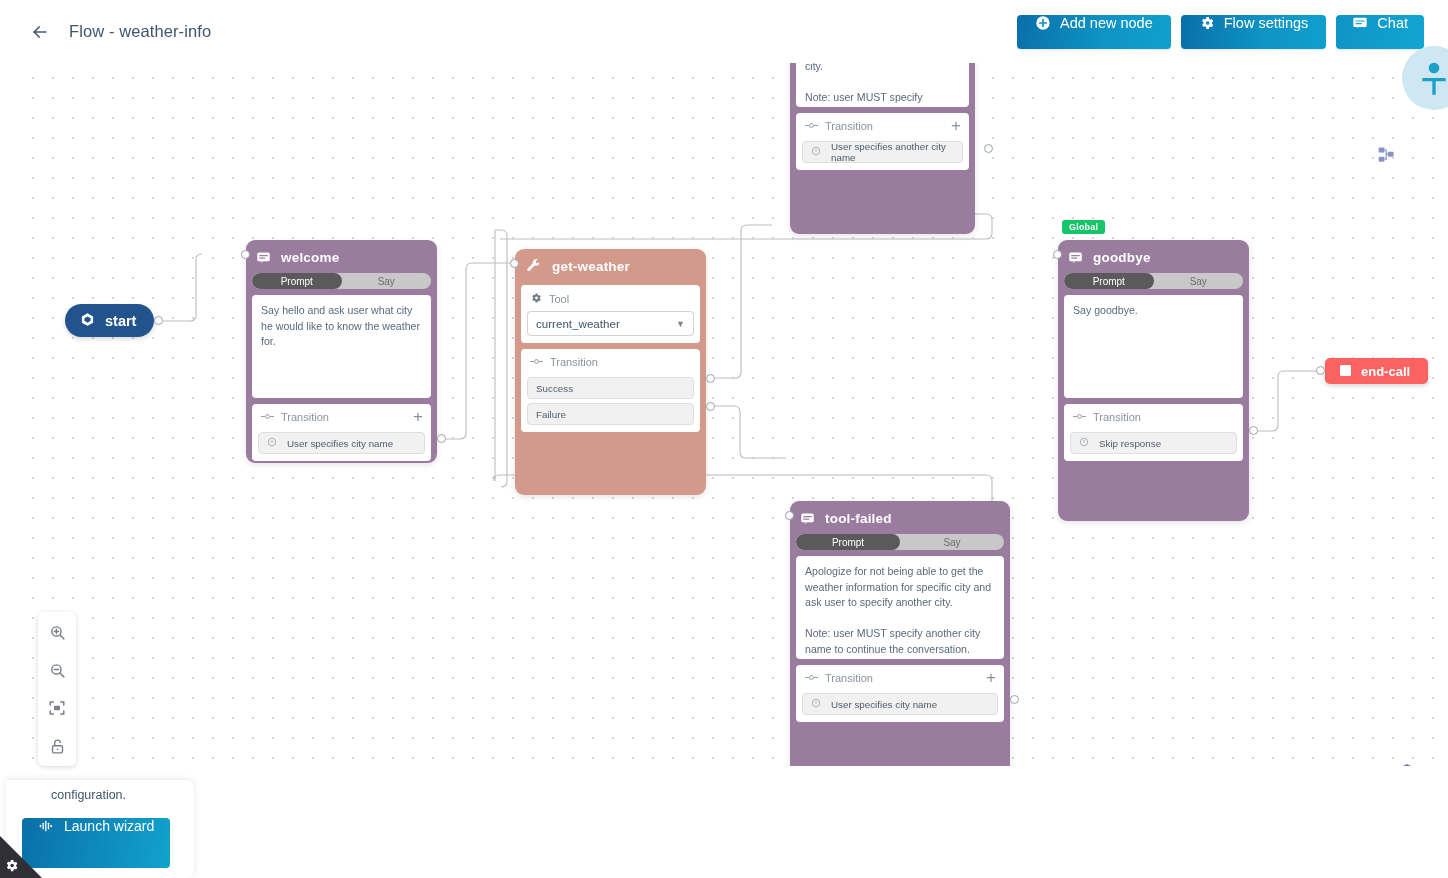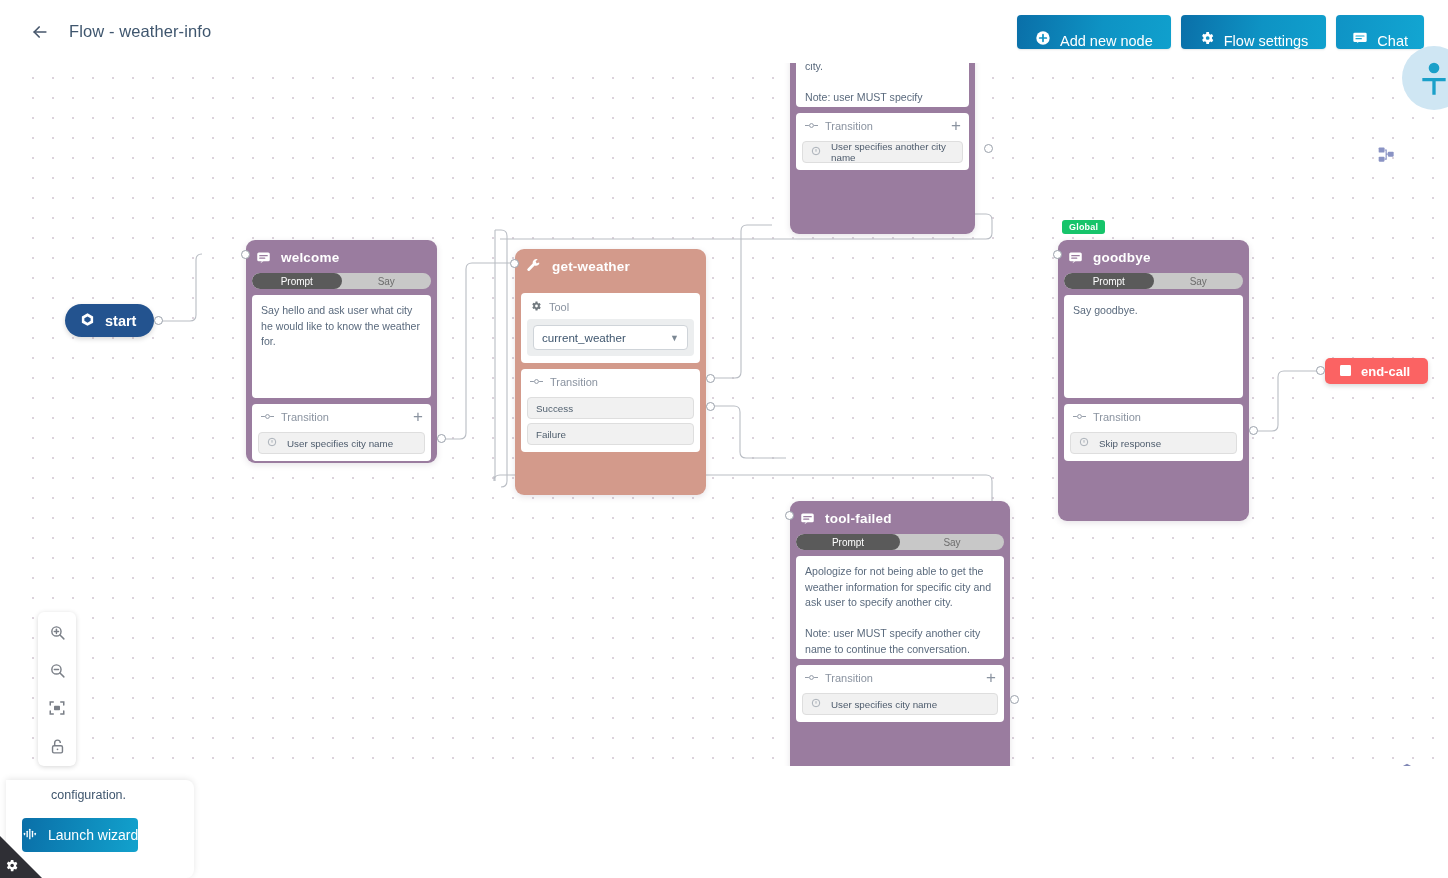--- a/index.html
+++ b/index.html
@@ -23,21 +23,21 @@
     color: #46566b; cursor: pointer;
   }
   .flow-title {
     margin-left: 15px; font-size: 16.5px; color: #3f566e; letter-spacing: .1px;
   }
   .topbar-actions {
     margin-left: auto; display: flex; gap: 10px; padding-right: 24px;
   }
   .tb-btn {
     height: 34px; border-radius: 4px; border: none; cursor: pointer;
-    display: flex; align-items: flex-end; gap: 9px; padding: 0 18px;
+    display: flex; align-items: flex-start; gap: 9px; padding: 0 18px;
     color: #fff; font-size: 14.5px; font-family: "Liberation Sans", sans-serif;
     background: linear-gradient(100deg, #0a6fa8 0%, #0e93c4 55%, #10a0cd 100%);
     box-shadow: 0 1px 2px rgba(0,0,0,.10);
   }
   .tb-btn.chat { background: linear-gradient(100deg, #0f93c5 0%, #12a6d2 100%); padding: 0 16px; }
   .tb-btn svg { flex: none; }
 
   
   .avatar-blob {
     position: absolute; right: -18px; top: 46px; width: 64px; height: 64px;
@@ -104,21 +104,21 @@
   }
   .trow:first-of-type { margin-top: 0; }
   .trow.plain { gap: 0; color: #51606f; }
 
   .tool-select {
     background: #fff; border: 1px solid #cfd4d9; border-radius: 4px;
     height: 25px; display: flex; align-items: center; padding: 0 8px;
     font-size: 11.6px; color: #3f566e; cursor: pointer;
   }
   .tool-select .caret { margin-left: auto; color: #7b8793; font-size: 9px; }
-  .tool-inner { background: #eceeef; border-radius: 4px; padding: 6px; }
+  .tool-inner { background: #eceeef; border-radius: 4px; }
 
   
   .pill {
     position: absolute; display: flex; align-items: center; gap: 10px;
     height: 33px; border-radius: 17px; padding: 0 18px 0 15px;
     color: #fff; font-size: 14.5px; font-weight: bold;
     box-shadow: 0 2px 5px rgba(0,0,0,.16);
   }
   .pill.start { background: #23538f; }
   .pill.end { background: #fb6363; border-radius: 5px; font-size: 13px; text-align: right; }
@@ -158,22 +158,22 @@
     position: absolute; left: 6px; bottom: 0; width: 188px; height: 98px;
     background: #fff; border-radius: 0 8px 8px 0;
     box-shadow: 0 -1px 6px rgba(0,0,0,.10);
     overflow: hidden; z-index: 50;
   }
   .wizard-text {
     position: absolute; left: 45px; top: 8px; font-size: 12.5px; color: #3f566e;
   }
   .wizard-btn {
     position: absolute; left: 16px; top: 38px;
-    height: 34px; border-radius: 4px; border: none; cursor: pointer;
-    display: flex; align-items: center; gap: 9px; padding: 0 0;
+    height: 50px; border-radius: 4px; border: none; cursor: pointer;
+    display: flex; align-items: flex-start; gap: 9px; padding: 0 16px;
     color: #fff; font-size: 14px; font-family: "Liberation Sans", sans-serif;
     background: linear-gradient(100deg, #0a6fa8 0%, #12a2cd 100%);
   }
   .corner-gear {
     position: absolute; left: 0; bottom: 0; width: 42px; height: 42px;
     z-index: 60;
   }
   .corner-gear .tri {
     position: absolute; left: 0; bottom: 0; width: 0; height: 0;
     border-left: 42px solid #2f2f35; border-top: 42px solid transparent;
@@ -350,21 +350,21 @@
     <div class="node salmon" style="left:495px; top:186px; width:191px; height:246px;">
       <div class="node-head">
         <span class="nicon">
           <svg width="17" height="17" viewBox="0 0 24 24" fill="#fff">
             <path d="M21 5.5a5.5 5.5 0 0 1-7.4 5.2L6.8 17.5a2 2 0 1 1-2.8-2.8l6.8-6.8A5.5 5.5 0 0 1 18 1.6l-3 3 1.4 3 3-1.4c.4.7.6 1.5.6 2.3z"></path>
             </svg>
         </span>
         <span class="node-title">get-weather</span>
       </div>
 
-      <div class="panel" style="margin-top:16px;">
+      <div class="panel" style="margin-top:8px;">
         <div class="panel-head">
           <span>
             <svg width="12" height="12" viewBox="0 0 24 24" fill="#71797f">
               <path d="M19.4 13a7.8 7.8 0 0 0 0-2l2-1.5-2-3.4-2.4 1a7.7 7.7 0 0 0-1.7-1L15 3H11l-.3 2.6a7.7 7.7 0 0 0-1.7 1l-2.4-1-2 3.4L6.6 11a7.8 7.8 0 0 0 0 2l-2 1.5 2 3.4 2.4-1c.5.4 1.1.8 1.7 1L11 21h4l.3-2.6c.6-.2 1.2-.6 1.7-1l2.4 1 2-3.4z"></path>
               <circle cx="13" cy="12" r="2.8" fill="#fff"></circle>
               </svg>
           </span>
           <span>Tool</span>
         </div>
         <div class="tool-inner">

